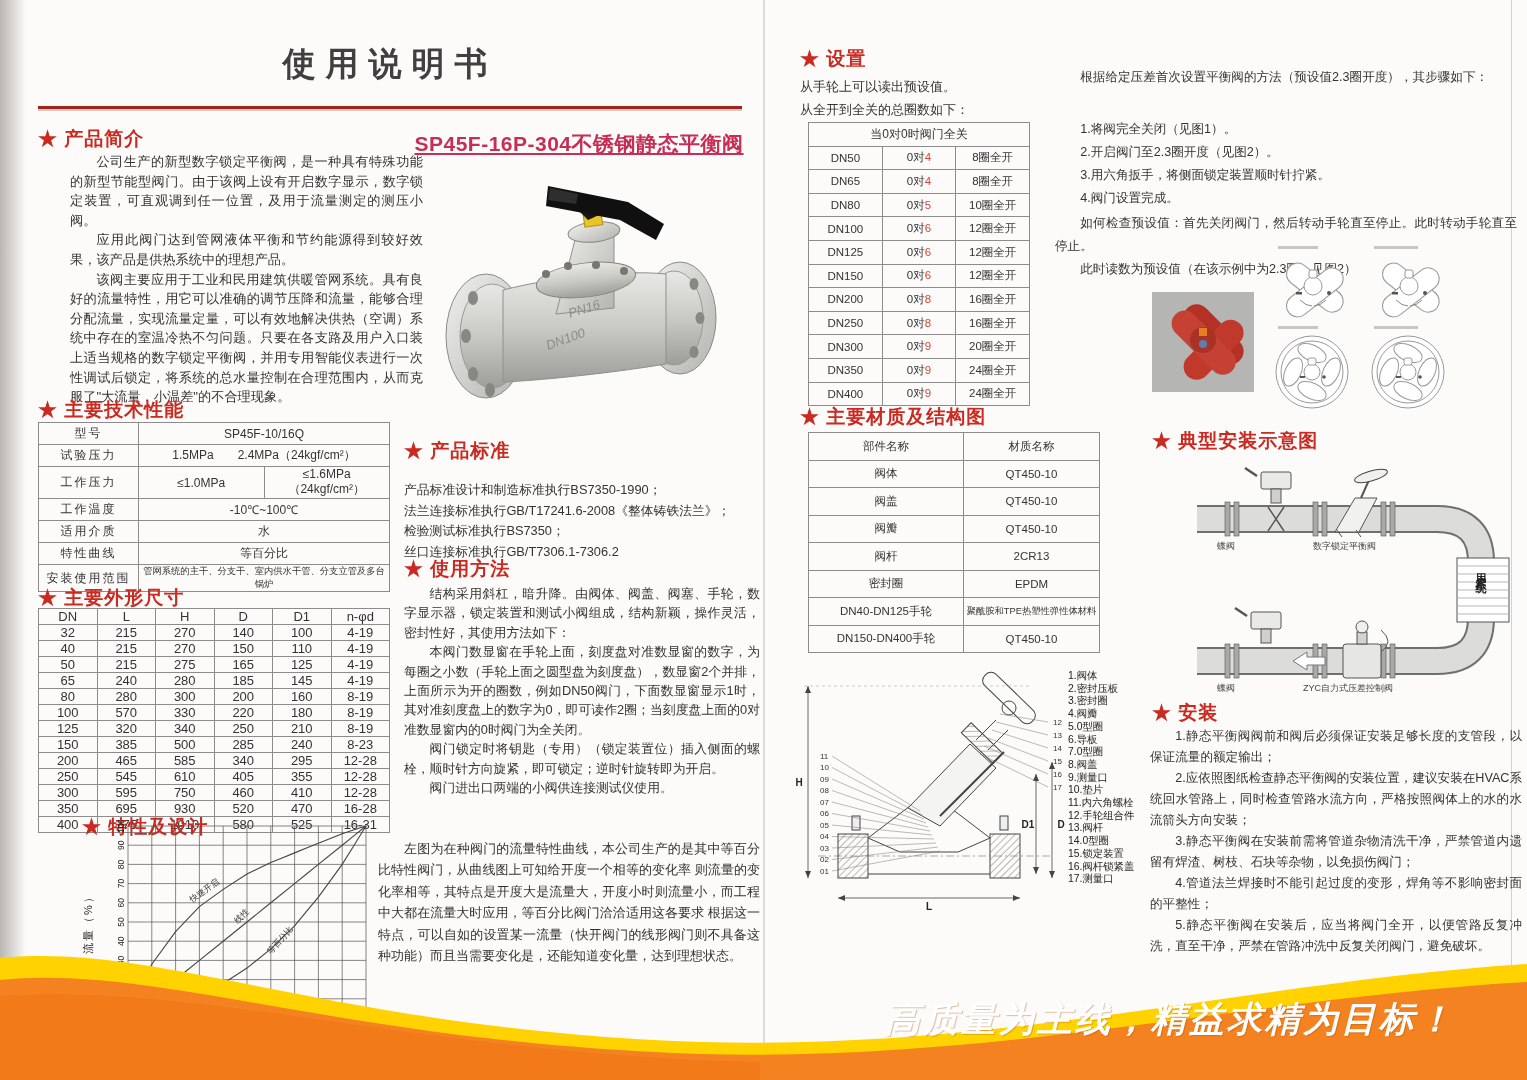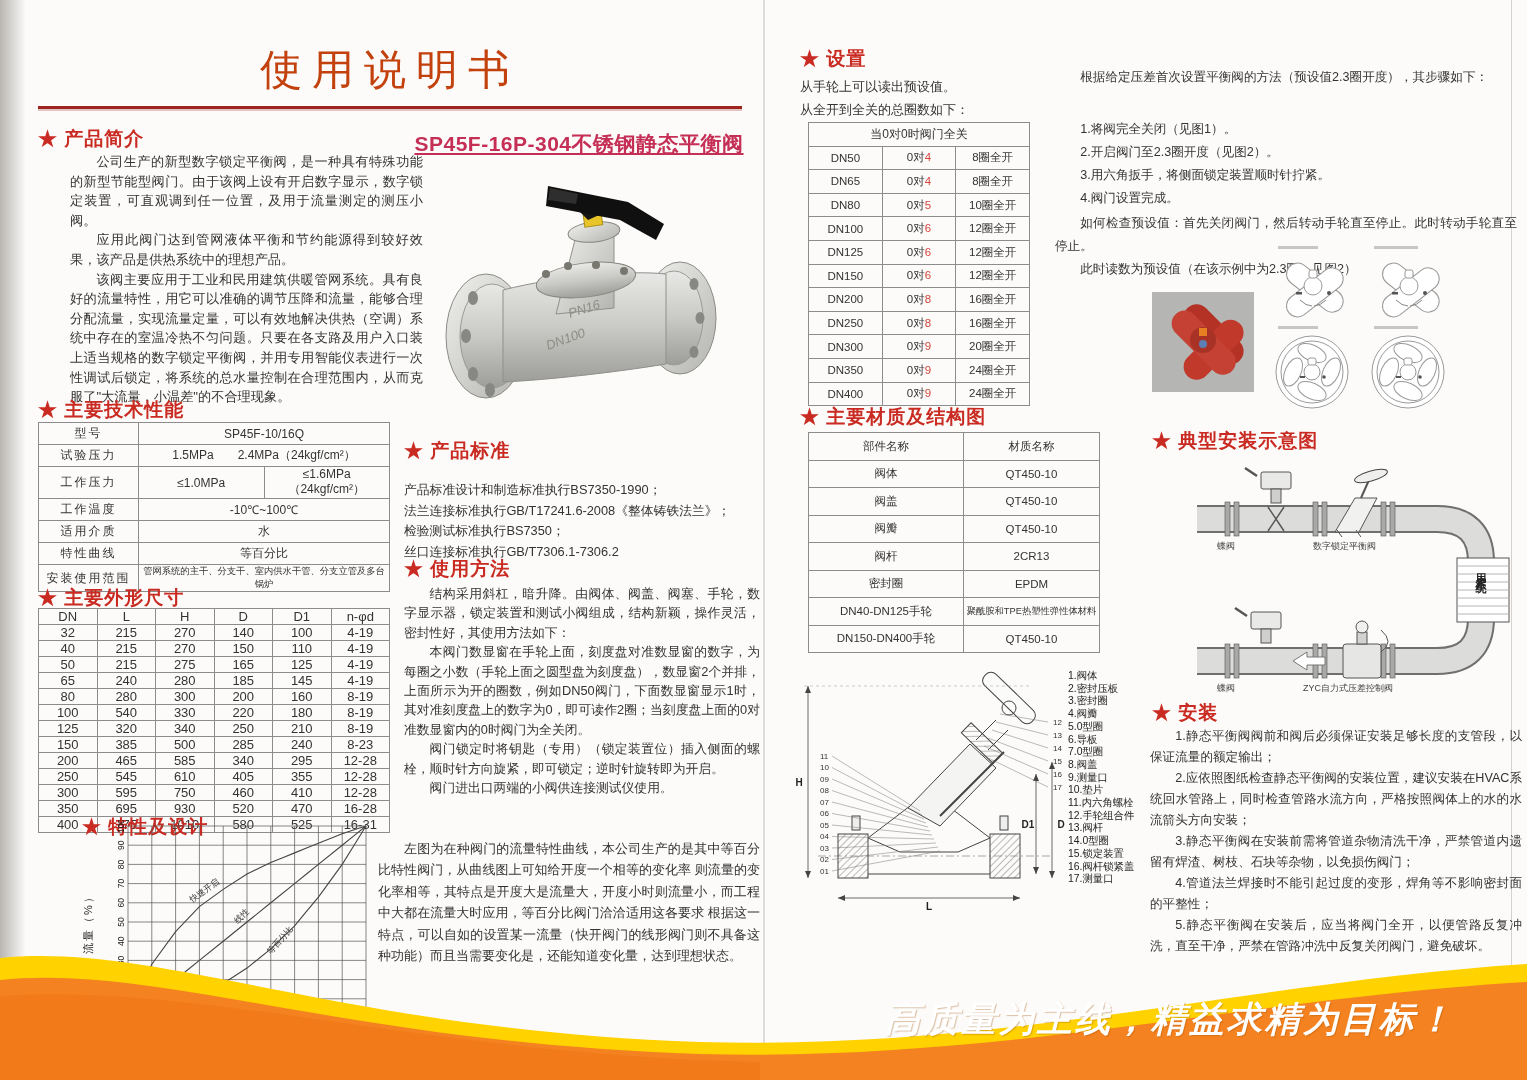--- a/index.html
+++ b/index.html
@@ -6,21 +6,21 @@
   .sheet{position:relative;width:1527px;height:1080px;background:#fcfbf9;overflow:hidden;
          font-family:"Liberation Sans",sans-serif;color:#2e2e2e;}
   .abs{position:absolute;}
   
   .edge-left{left:0;top:0;width:26px;height:1080px;background:linear-gradient(90deg,#b9b6b2,rgba(255,255,255,0));}
   .fold{top:0;width:2px;height:1080px;background:rgba(90,85,80,.18);}
   .fold2{top:0;width:1px;height:1080px;background:rgba(90,85,80,.25);}
   
   .sec-h{color:#c92a21;font-weight:bold;font-size:19px;letter-spacing:1px;white-space:nowrap;}
   
-  .doc-title{font-size:42px;font-weight:normal;color:#c2410c;letter-spacing:10px;text-align:center;}
+  .doc-title{font-size:33px;font-weight:bold;color:#404040;letter-spacing:10px;text-align:center;}
   .title-rule{height:3px;background:#9e2420;box-shadow:0 2px 0 rgba(158,36,32,.25);}
   
   .txt{font-size:13.2px;line-height:19.6px;text-align:justify;color:#333;}
   .txt .li{text-indent:2em;}
   .txt-mid{font-size:12.8px;line-height:19.4px;text-align:justify;color:#333;}
   .txt-mid .li{text-indent:2em;}
   .lines .li{text-indent:0;}
   .steps .li{text-indent:0;}
   
   table{border-collapse:collapse;table-layout:fixed;}
@@ -157,21 +157,21 @@
         <tr>
           <td>80</td>
           <td>280</td>
           <td>300</td>
           <td>200</td>
           <td>160</td>
           <td>8-19</td>
         </tr>
         <tr>
           <td>100</td>
-          <td>540</td>
+          <td>570</td>
           <td>330</td>
           <td>220</td>
           <td>180</td>
           <td>8-19</td>
         </tr>
         <tr>
           <td>125</td>
           <td>320</td>
           <td>340</td>
           <td>250</td>

